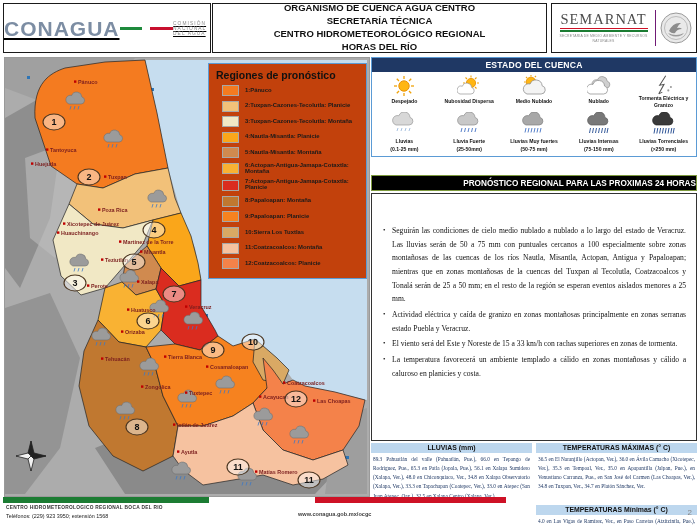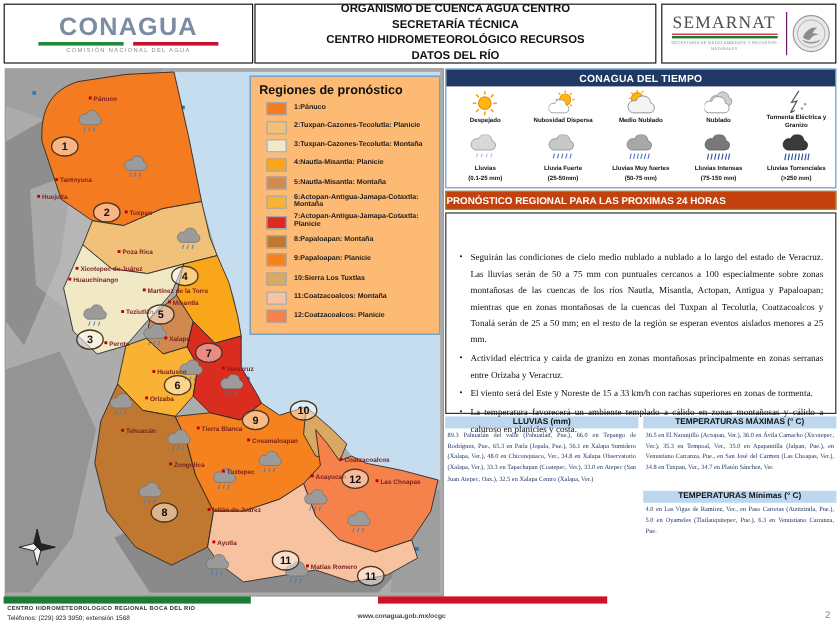--- a/index.html
+++ b/index.html
@@ -1,53 +1,53 @@
 <!DOCTYPE html>
 <html><head>
 <meta charset="utf-8">
 <style>
   html,body{margin:0;padding:0;}
   body{width:700px;height:525px;background:#fff;font-family:"Liberation Sans",sans-serif;position:relative;overflow:hidden;}
 
   
   .hdr-cell{position:absolute;top:3px;height:50px;border:1px solid #1a1a1a;background:#fff;box-sizing:border-box;}
-  #conagua-box{left:3px;width:208px;display:flex;flex-direction:column;justify-content:center;align-items:center;}
+  #conagua-box{left:3px;width:208px;display:flex;flex-direction:row;justify-content:center;align-items:center;text-decoration:underline;}
   #conagua-brand{font-size:21px;font-weight:bold;color:#7C8DA3;letter-spacing:1px;line-height:1;}
   #conagua-bars{display:flex;width:150px;height:3px;margin:2px 0 2px 0;}
   #conagua-bars .g{flex:1;background:#1E8A3C;margin-right:8px;}
   #conagua-bars .r{flex:1;background:#C8102E;}
   #conagua-sub{font-size:4.8px;color:#8a8a8a;letter-spacing:1.1px;}
   #title-box{left:212px;width:335px;display:flex;flex-direction:column;justify-content:center;align-items:center;text-align:center;font-weight:bold;font-size:9.5px;line-height:1.35;color:#111;}
   #semarnat-box{left:551px;width:146px;display:flex;align-items:center;}
   #semarnat-left{flex:1;display:flex;flex-direction:column;align-items:center;border-right:1px solid #701a75;padding:2px 4px;justify-content:flex-end;}
   #semarnat-brand{font-family:"Liberation Serif",serif;font-size:14.5px;color:#4d4d4d;letter-spacing:1px;line-height:1;}
   .sem-bar{width:88px;height:1.5px;margin-top:1px;}
   #semarnat-sub{font-size:3.4px;color:#888;text-align:center;margin-top:2px;line-height:1.4;letter-spacing:.2px;}
   #semarnat-seal{width:40px;display:flex;justify-content:center;align-items:center;}
 
   
   #map{position:absolute;left:4px;top:57px;width:364px;height:438px;border:1px solid #9a9a9a;background:#ACACAC;}
   #map-svg{position:absolute;left:0;top:0;}
   .city-label{font-size:5.4px;font-weight:bold;fill:#7B1E1E;font-family:"Liberation Sans",sans-serif;}
   .marker-num{font-size:9px;font-weight:bold;fill:#111;text-anchor:middle;font-family:"Liberation Sans",sans-serif;}
-  #legend{position:absolute;right:2px;top:5px;width:159px;background:#fdba74;border:1px solid #5B9BD5;padding:5px 7px 4px 7px;box-sizing:border-box;}
+  #legend{position:absolute;right:2px;top:5px;width:159px;background:#c2410c;border:1px solid #5B9BD5;padding:5px 7px 4px 7px;box-sizing:border-box;}
   #legend-title{font-size:10.5px;font-weight:bold;color:#111;margin-bottom:4px;}
   .legend-row{display:flex;align-items:center;margin:0 0 4.6px 6px;}
   .legend-swatch{width:15px;height:9px;border:1px solid #a8a8a8;margin-right:6px;flex:0 0 auto;}
   .legend-label{font-size:5.9px;font-weight:bold;color:#1a1a1a;line-height:1;}
 
   
   #right{position:absolute;left:371px;top:57px;width:326px;height:438px;}
   .navy-bar{background:#1F3864;color:#fff;font-weight:bold;font-size:8.6px;text-align:center;padding:2px 0;letter-spacing:.2px;}
   #estado-panel{border:1px solid #5B9BD5;background:#fff;}
   .icon-row{display:flex;}
   .icon-cell{flex:1;display:flex;flex-direction:column;align-items:center;padding-top:2px;}
   .icon-label{font-size:5.1px;font-weight:bold;text-align:center;line-height:1.5;color:#111;}
-  #green-bar{background:#c2410c;color:#fff;font-weight:bold;font-size:8.2px;text-align:left;padding:2.5px 0;margin-top:2px;border:1px solid #7e9a3e;}
-  #forecast-box{border:1px solid #333;height:168px;margin-top:2px;padding:30px 10px 0 8px;box-sizing:border-box;background:#fff;}
+  #green-bar{background:#000000;color:#fff;font-weight:bold;font-size:8.2px;text-align:right;padding:2.5px 0;margin-top:18px;border:1px solid #7e9a3e;}
+  #forecast-box{border:1px solid #333;height:248px;margin-top:2px;padding:30px 10px 0 8px;box-sizing:border-box;background:#fff;}
   #forecast-box ul{margin:0;padding:0 0 0 12px;list-style:none;}
   #forecast-box li{font-family:"Liberation Serif",serif;font-size:7.6px;line-height:1.8;text-align:justify;color:#111;position:relative;margin-bottom:2px;}
   #forecast-box li::before{content:"•";position:absolute;left:-9px;top:0;font-size:7px;}
   #datos-bar{margin-top:3px;}
   #data-row{display:flex;gap:4px;}
   .data-col{flex:1;min-width:0;}
   .subhdr{background:#BDD7EE;text-align:center;font-weight:bold;font-size:6.9px;color:#111;padding:1.5px 0;margin:1.5px 0 1px 0;}
   .data-text{font-family:"Liberation Serif",serif;font-size:5.3px;line-height:1.75;color:#1F3864;text-align:justify;padding:1px 2px;}
   #temp-min-hdr{margin-top:12px;}
 
@@ -67,22 +67,22 @@
   <div id="conagua-brand">CONAGUA</div>
   <div id="conagua-bars">
       <div class="g"></div>
       <div class="r"></div>
     </div>
   <div id="conagua-sub">COMISIÓN NACIONAL DEL AGUA</div>
 </div>
 <div class="hdr-cell" id="title-box">
   <div>ORGANISMO DE CUENCA AGUA CENTRO</div>
   <div>SECRETARÍA TÉCNICA</div>
-  <div>CENTRO HIDROMETEOROLÓGICO RECURSOS</div>
-  <div>DATOS DEL RÍO</div>
+  <div>CENTRO HIDROMETEOROLÓGICO REGIONAL</div>
+  <div>HORAS DEL RÍO</div>
 </div>
 <div class="hdr-cell" id="semarnat-box">
   <div id="semarnat-left">
     <div id="semarnat-brand">SEMARNAT</div>
     <div class="sem-bar" style="background:#CE1126;"></div>
     <div class="sem-bar" style="background:#1C7C33;"></div>
     <div id="semarnat-sub">SECRETARÍA DE MEDIO AMBIENTE Y RECURSOS NATURALES</div>
   </div>
   <div id="semarnat-seal">
     <svg width="34" height="34" viewBox="0 0 34 34">
@@ -330,21 +330,21 @@
         <div class="legend-row">
           <div class="legend-swatch" style="background: rgb(244, 130, 74);"></div>
           <div class="legend-label">12:Coatzacoalcos: Planicie</div>
         </div>
       </div>
   </div>
 </div>
 
 <div id="right">
   <div id="estado-panel">
-    <div class="navy-bar">CONAGUA DEL TIEMPO</div>
+    <div class="navy-bar">ESTADO DEL CUENCA</div>
 
     <div class="icon-row" style="height:38px;">
       <div class="icon-cell">
         <svg width="24" height="24" viewBox="0 0 24 24">
           <g stroke="#F0A30A" stroke-width="1.3">
             <line x1="12" y1="2" x2="12" y2="5"></line>
               <line x1="12" y1="19" x2="12" y2="22"></line>
             <line x1="2" y1="12" x2="5" y2="12"></line>
               <line x1="19" y1="12" x2="22" y2="12"></line>
             <line x1="4.8" y1="4.8" x2="7" y2="7"></line>
@@ -476,21 +476,21 @@
       </div>
     </div>
   </div>
 
   <div id="green-bar">PRONÓSTICO REGIONAL PARA LAS PROXIMAS 24 HORAS</div>
 
   <div id="forecast-box">
     <ul>
 
     <li>Seguirán las condiciones de cielo medio nublado a nublado a lo largo del estado de Veracruz. Las lluvias serán de 50 a 75 mm con puntuales cercanos a 100 especialmente sobre zonas montañosas de las cuencas de los ríos Nautla, Misantla, Actopan, Antigua y Papaloapan; mientras que en zonas montañosas de la cuencas del Tuxpan al Tecolutla, Coatzacoalcos y Tonalá serán de 25 a 50 mm; en el resto de la región se esperan eventos aislados menores a 25 mm.</li>
-        <li>Actividad eléctrica y caída de granizo en zonas montañosas principalmente en zonas serranas entre Orizaba y Veracruz.</li>
+        <li>Actividad eléctrica y caída de granizo en zonas montañosas principalmente en zonas serranas estado Puebla y Veracruz.</li>
         <li>El viento será del Este y Noreste de 15 a 33 km/h con rachas superiores en zonas de tormenta.</li>
         <li>La temperatura favorecerá un ambiente templado a cálido en zonas montañosas y cálido a caluroso en planicies y costa.</li>
       </ul>
   </div>
 
 
   <div id="data-row">
     <div class="data-col">
       <div class="subhdr">LLUVIAS (mm)</div>
       <div class="data-text">89.3 Pahuatlán del valle (Pahuatlán, Pue.), 66.0 en Tepango de Rodríguez, Pue., 65.3 en Patla (Jopala, Pue.), 56.1 en Xalapa Sumidero (Xalapa, Ver.), 48.0 en Chiconquiaco, Ver., 34.8 en Xalapa Observatorio (Xalapa, Ver.), 33.3 en Tapachapan (Coatepec, Ver.), 33.0 en Atepec (San Juan Atepec, Oax.), 32.5 en Xalapa Centro (Xalapa, Ver.)</div>

